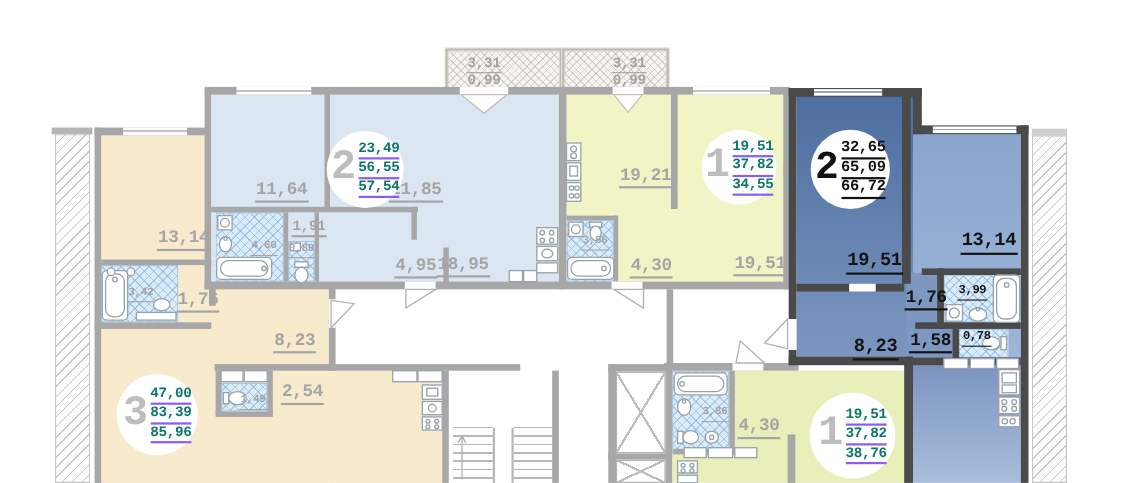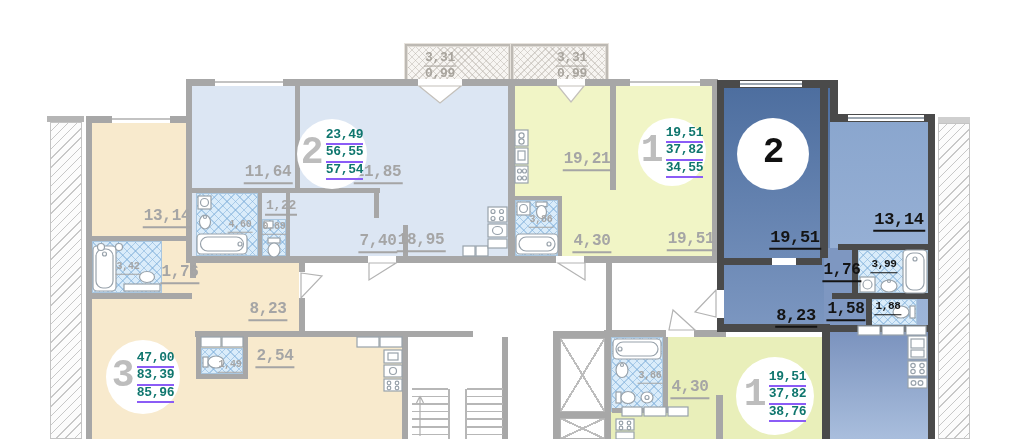--- a/index.html
+++ b/index.html
@@ -281,39 +281,39 @@
 
   <div class="balclbl" style="left:440px;top:66px">
     <span class="t">3,31</span>
       <span>0,99</span>
   </div>
   <div class="balclbl" style="left:572px;top:66px">
     <span class="t">3,31</span>
       <span>0,99</span>
   </div>
 
-  <div class="lbl" style="left:268px;top:174px">11,64</div>
+  <div class="lbl" style="left:256px;top:174px">11,64</div>
   <div class="lbl" style="left:378px;top:174px">11,85</div>
-  <div class="lbl md" style="left:281px;top:207px">1,22</div>
+  <div class="lbl md" style="left:281px;top:207px">1,91</div>
   <div class="lbl sm" style="left:240px;top:226px">4,60</div>
   <div class="lbl sm" style="left:274px;top:228px">0,89</div>
-  <div class="lbl" style="left:378px;top:243px">7,40</div>
+  <div class="lbl" style="left:378px;top:243px">4,95</div>
   <div class="lbl" style="left:421px;top:242px">18,95</div>
 
   <div class="lbl" style="left:587px;top:161px">19,21</div>
   <div class="lbl sm" style="left:541px;top:221px">3,86</div>
   <div class="lbl" style="left:592px;top:243px">4,30</div>
   <div class="lbl" style="left:691px;top:241px">19,51</div>
 
   <div class="lbl dk" style="left:795px;top:239px;font-size:17px">19,51</div>
   <div class="lbl dk" style="left:899px;top:221px;font-size:17px">13,14</div>
   <div class="lbl dk" style="left:842px;top:272px">1,76</div>
   <div class="lbl sm dk" style="left:884px;top:266px;font-size:11px">3,99</div>
   <div class="lbl dk" style="left:846px;top:311px">1,58</div>
-  <div class="lbl sm dk" style="left:888px;top:308px;font-size:11px">1,88</div>
+  <div class="lbl sm dk" style="left:888px;top:308px;font-size:11px">0,78</div>
   <div class="lbl dk" style="left:796px;top:317px;font-size:17px">8,23</div>
 
   <div class="lbl" style="left:167px;top:218px">13,14</div>
   <div class="lbl sm" style="left:128px;top:268px">3,42</div>
   <div class="lbl" style="left:180px;top:274px">1,76</div>
   <div class="lbl" style="left:268px;top:311px">8,23</div>
   <div class="lbl" style="left:275px;top:358px">2,54</div>
   <div class="lbl sm" style="left:230px;top:366px">1,49</div>
 
   <div class="lbl sm" style="left:650px;top:377px">3,86</div>
@@ -330,20 +330,25 @@
   <div class="circ" style="left:638px;top:118px;width:68px;height:68px">
     <span class="num">1</span>
     <span class="vals">
       <span>19,51</span>
       <span>37,82</span>
       <span>34,55</span>
     </span>
   </div>
   <div class="circ dk" style="left:737px;top:118px;width:72px;height:72px">
     <span class="num">2</span>
+    <span class="vals">
+      <span>32,65</span>
+      <span>65,09</span>
+      <span>66,72</span>
+    </span>
   </div>
   <div class="circ" style="left:106px;top:340px;width:74px;height:74px">
     <span class="num">3</span>
     <span class="vals">
       <span>47,00</span>
       <span>83,39</span>
       <span>85,96</span>
     </span>
   </div>
   <div class="circ" style="left:736px;top:357px;width:78px;height:78px">

